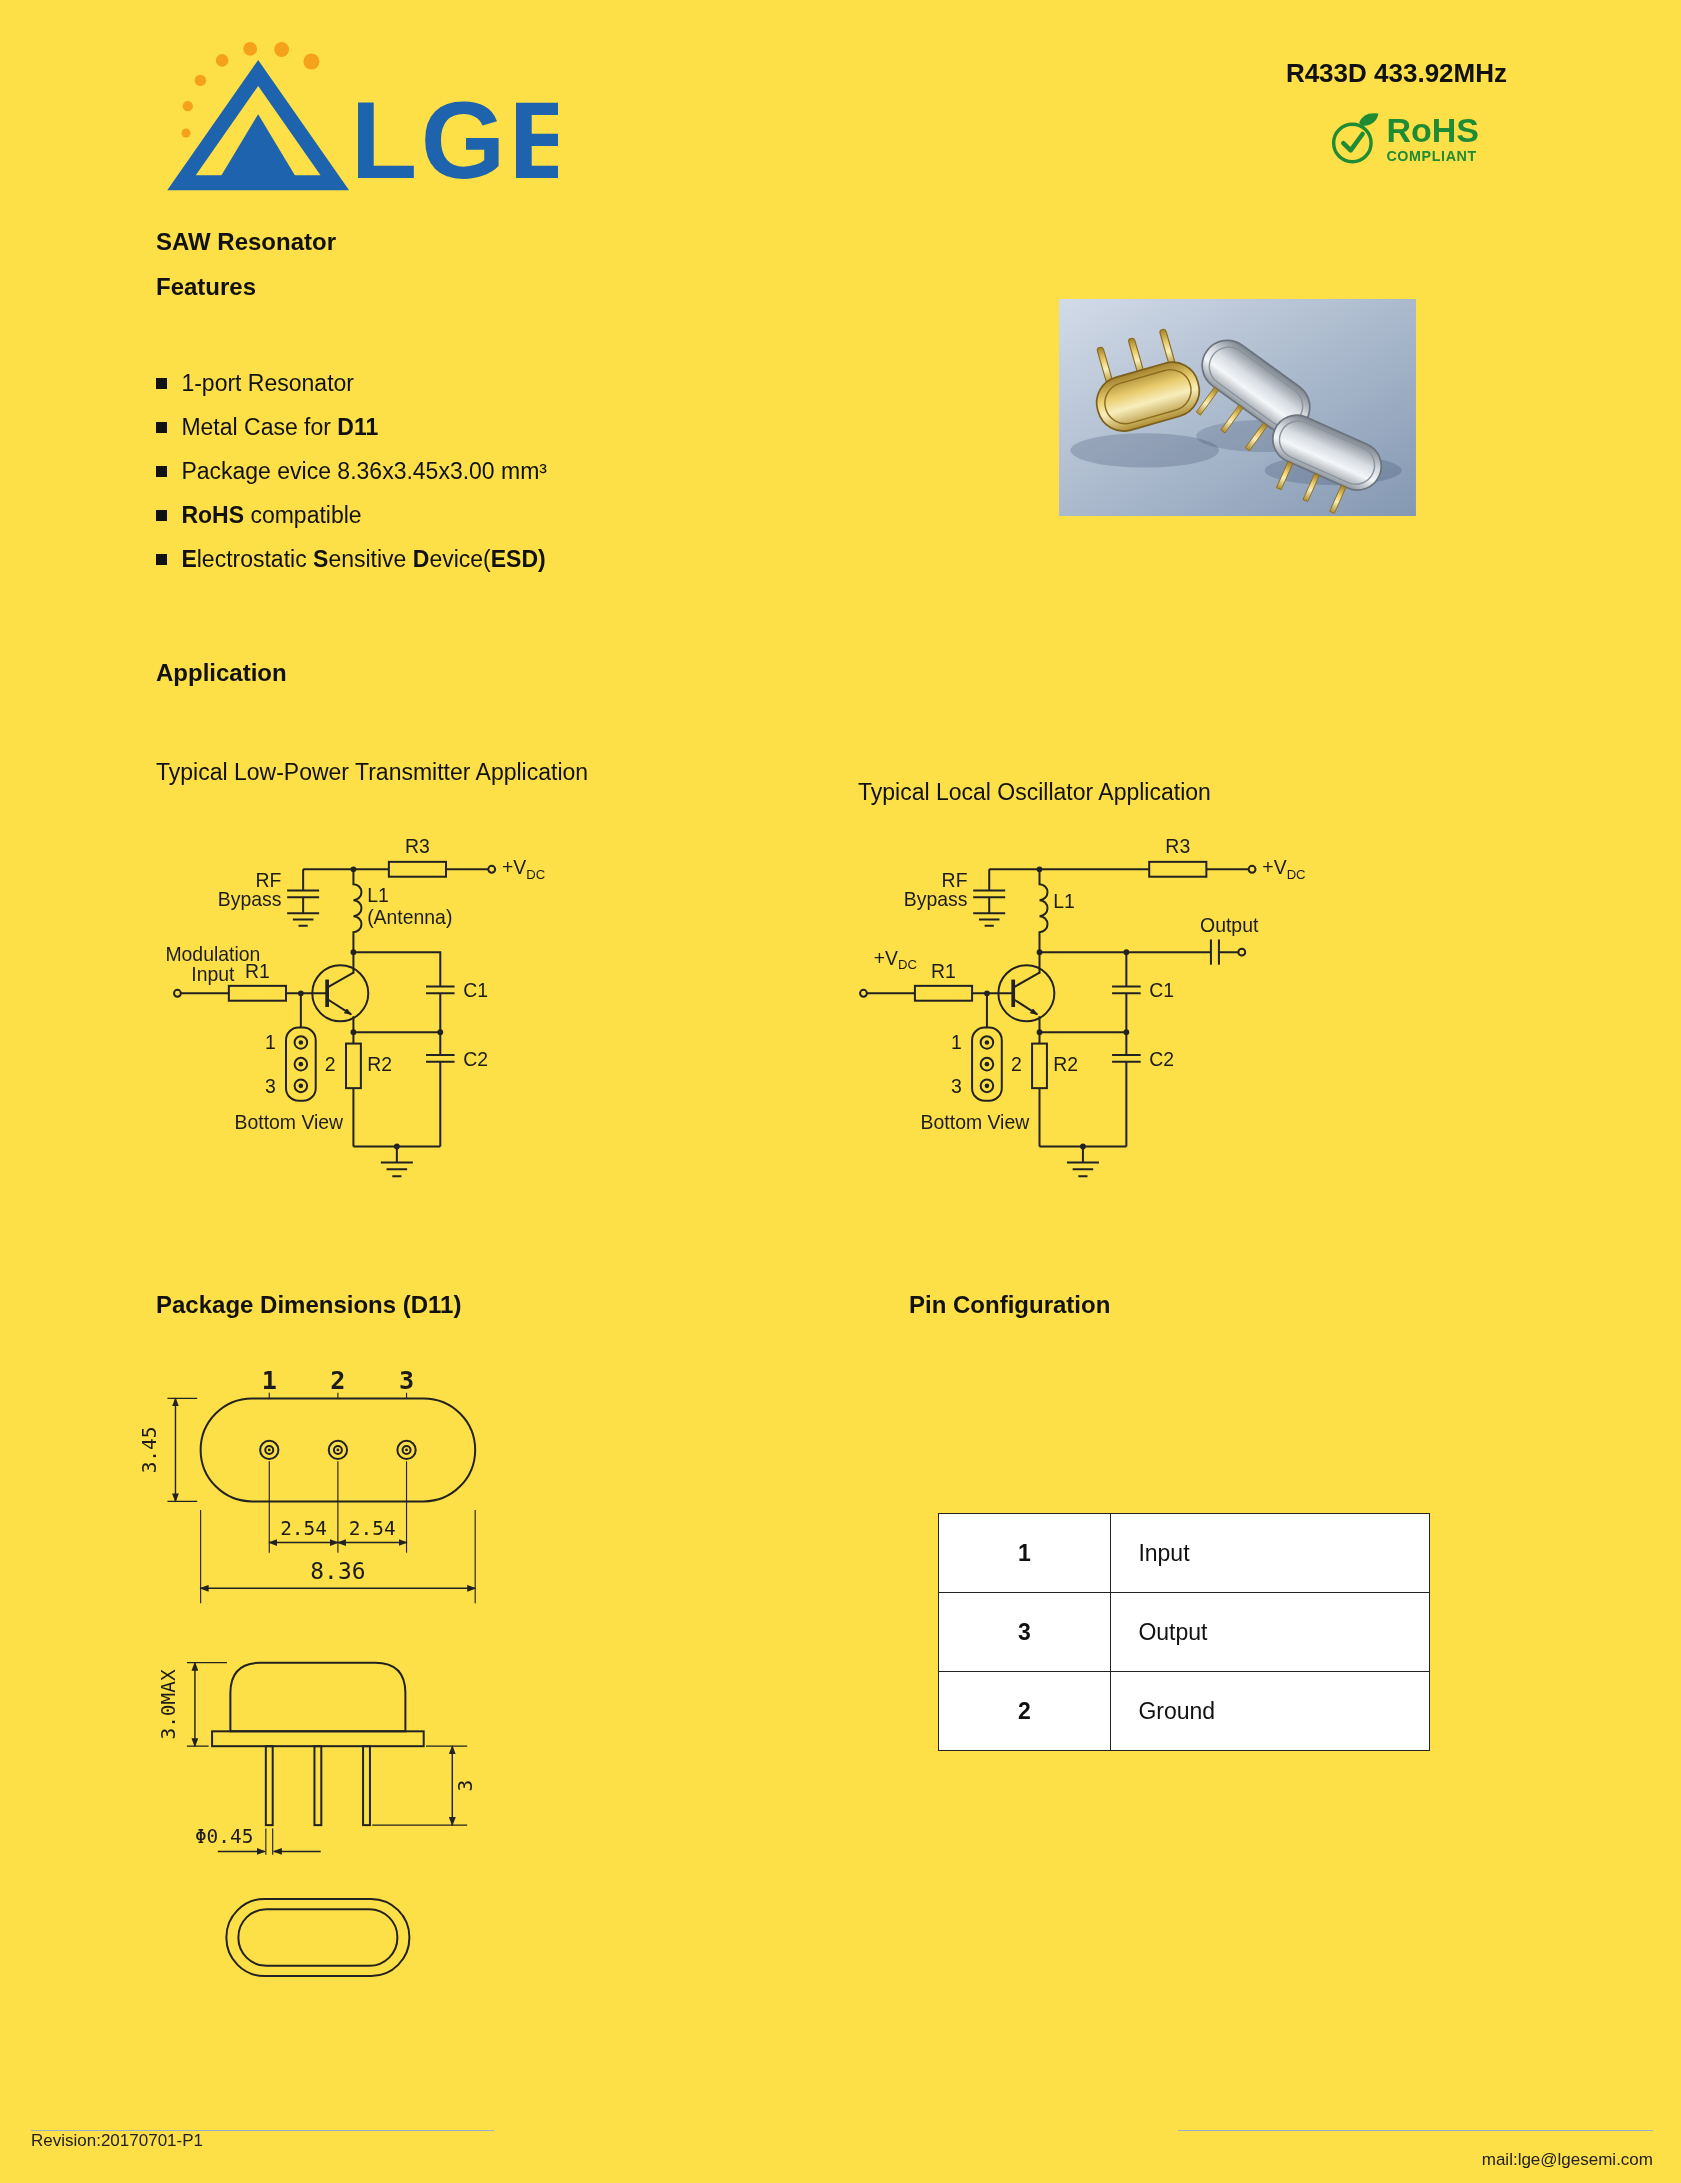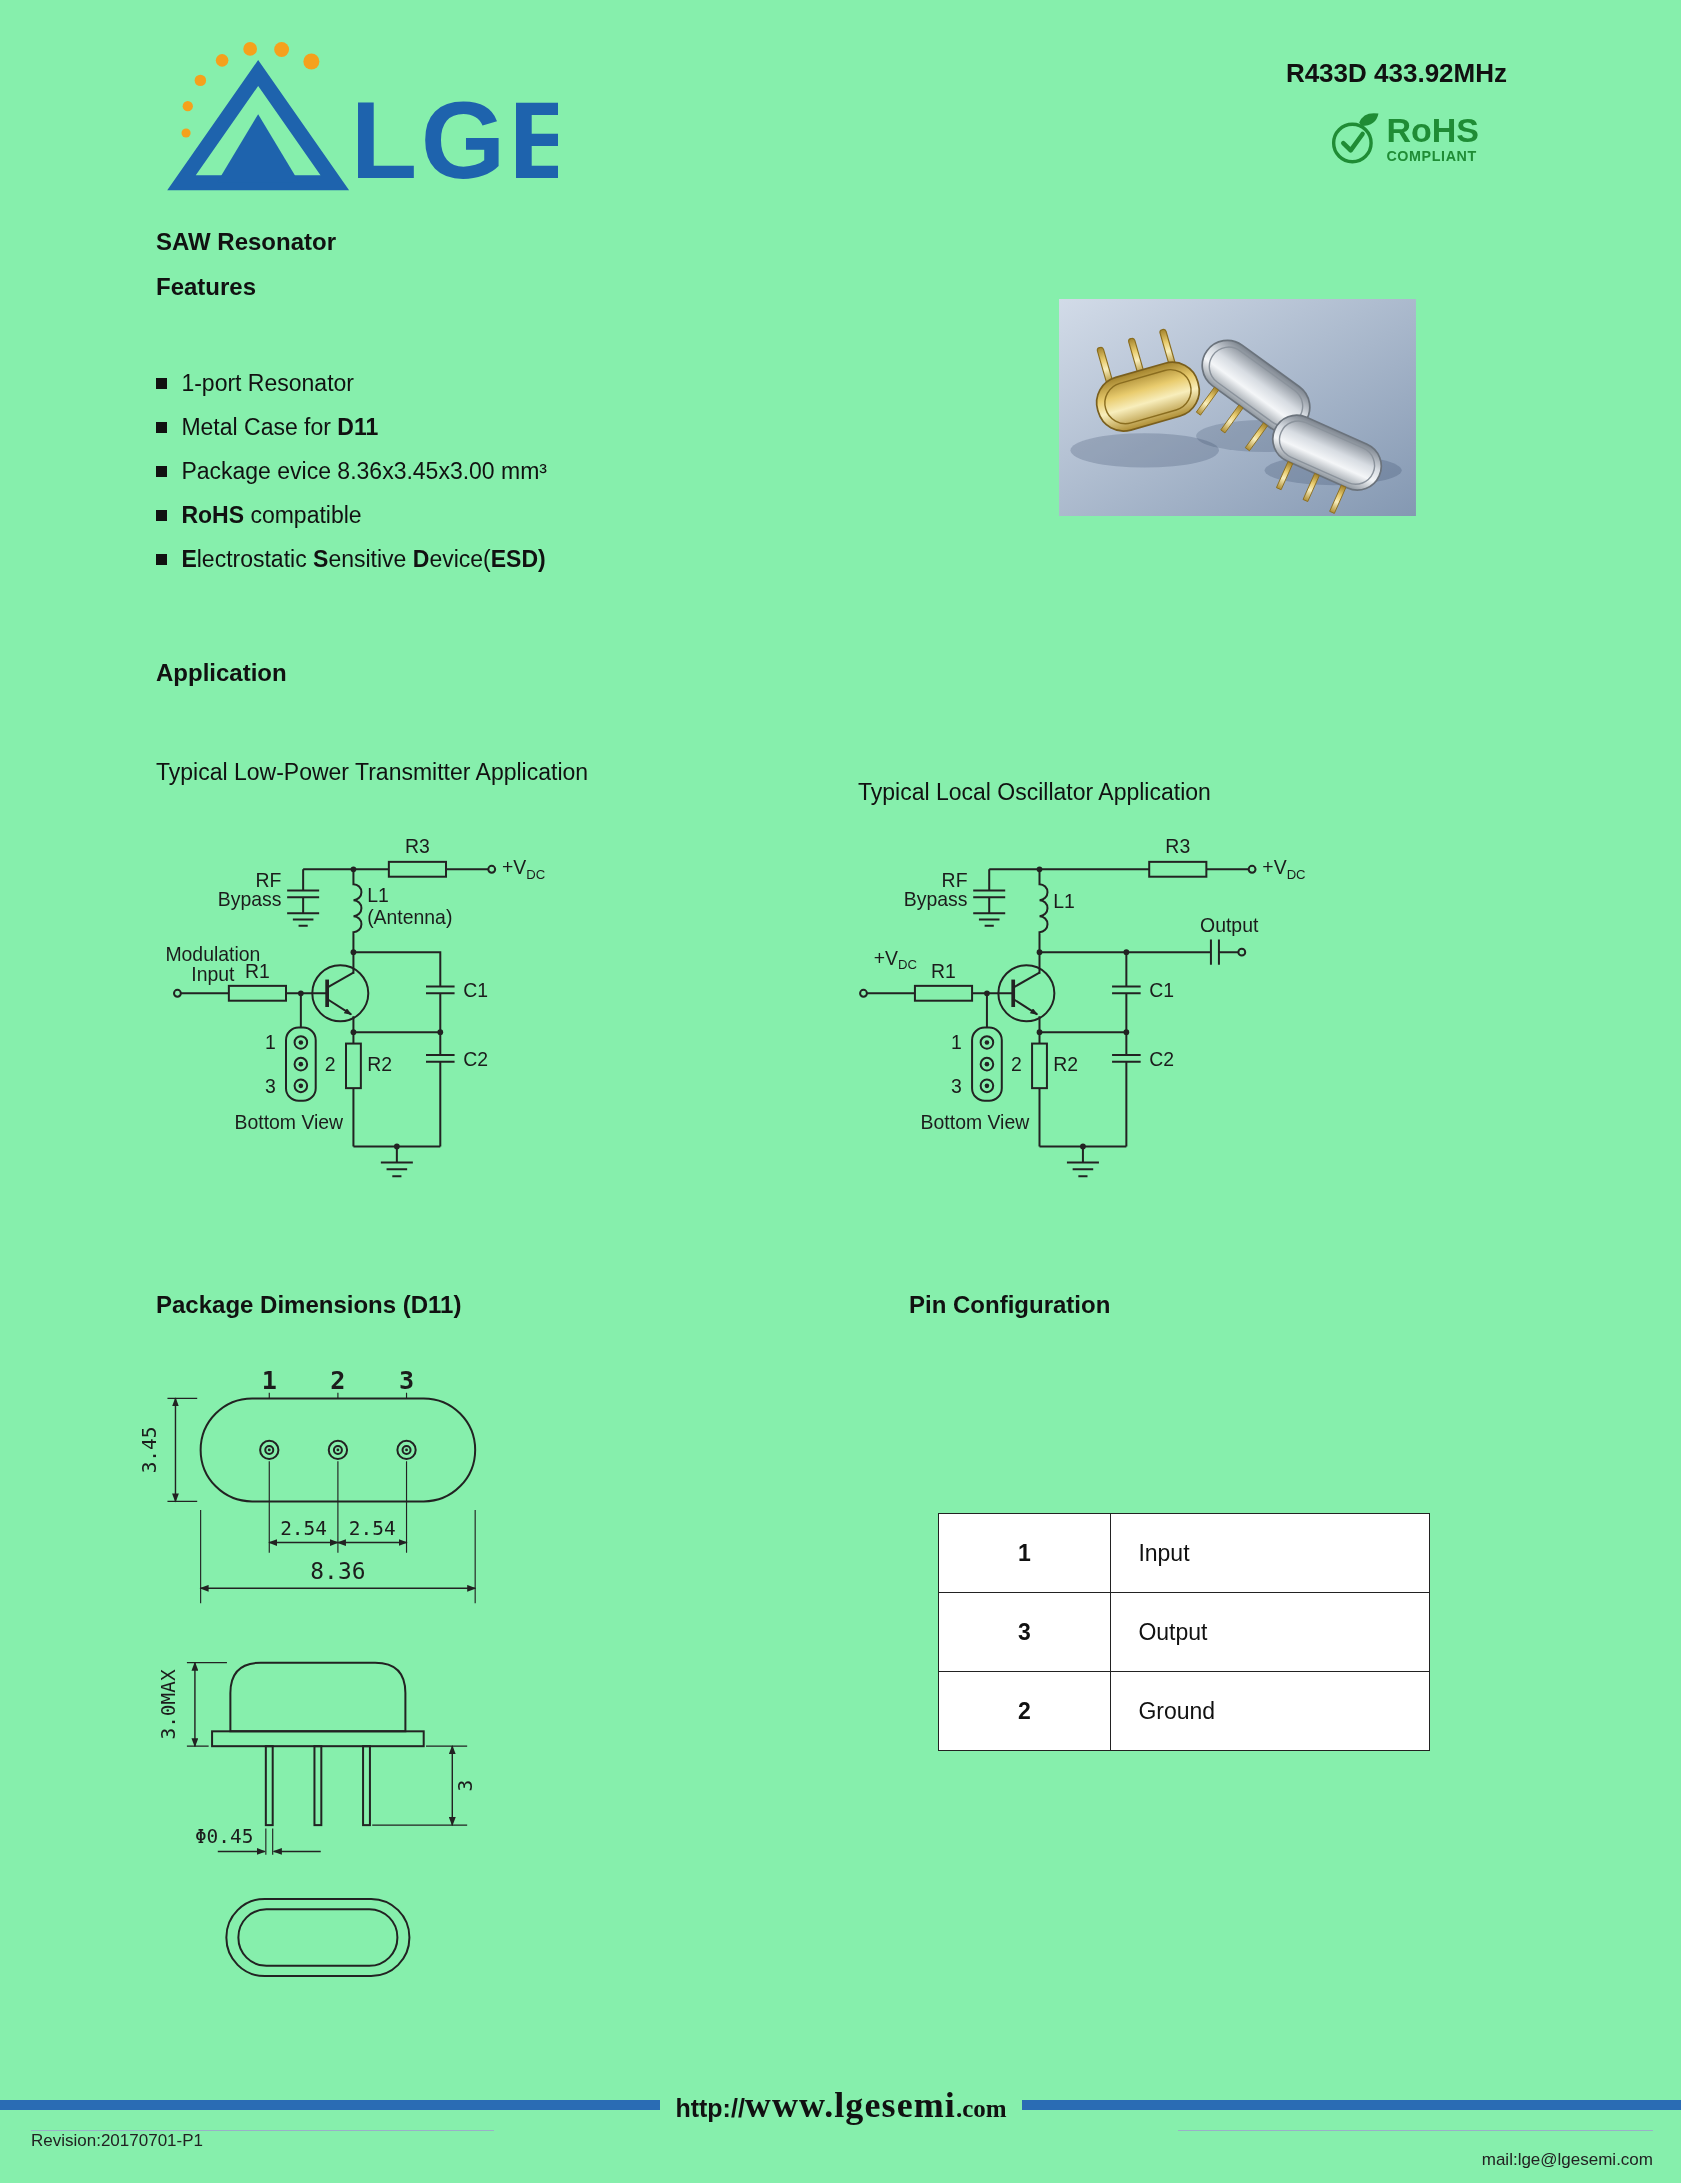--- a/index.html
+++ b/index.html
@@ -1,18 +1,18 @@
 <!DOCTYPE html>
 <html style="font-size:9.1px"><head>
 <meta charset="utf-8">
 <style>
   *{margin:0;padding:0;box-sizing:border-box}
   html,body{background:#fff}
   body{font-family:"Liberation Sans",sans-serif;color:#111}
-  .page{position:relative;width:1682px;height:2183px;background:#86efac;overflow:hidden}
+  .page{position:relative;width:1682px;height:2183px;background:#fde047;overflow:hidden}
   .abs{position:absolute}
 
   .partnum{position:absolute;right:175px;top:58px;font-size:26px;font-weight:bold;color:#111}
 
   .rohs{position:absolute;right:203px;top:109px;display:flex;align-items:center;gap:6.9px}
   .rohs-name{font-size:34px;font-weight:bold;color:#1f8c35;line-height:1.02}
   .rohs-sub{font-size:14.3px;font-weight:bold;color:#1f8c35;letter-spacing:0.6px}
 
   .h-bold{position:absolute;font-size:24px;font-weight:bold;color:#111}
   .circ-title{position:absolute;font-size:23px;color:#111}
@@ -369,26 +369,17 @@
         <td class="pin-num">3</td>
         <td class="pin-func">Output</td>
       </tr>
       <tr>
         <td class="pin-num">2</td>
         <td class="pin-func">Ground</td>
       </tr>
     </tbody>
   </table>
 
-  <div class="footer-bar">
-    <div class="fbar"></div>
-    <div class="url">
-      <span class="u1">http://</span>
-        <span class="u2">www.lgesemi</span>
-        <span class="u3">.com</span>
-    </div>
-    <div class="fbar"></div>
-  </div>
   <div class="rev">Revision:20170701-P1</div>
   <div class="mail">mail:lge@lgesemi.com</div>
 
 </div>
 
 
 </body></html>

